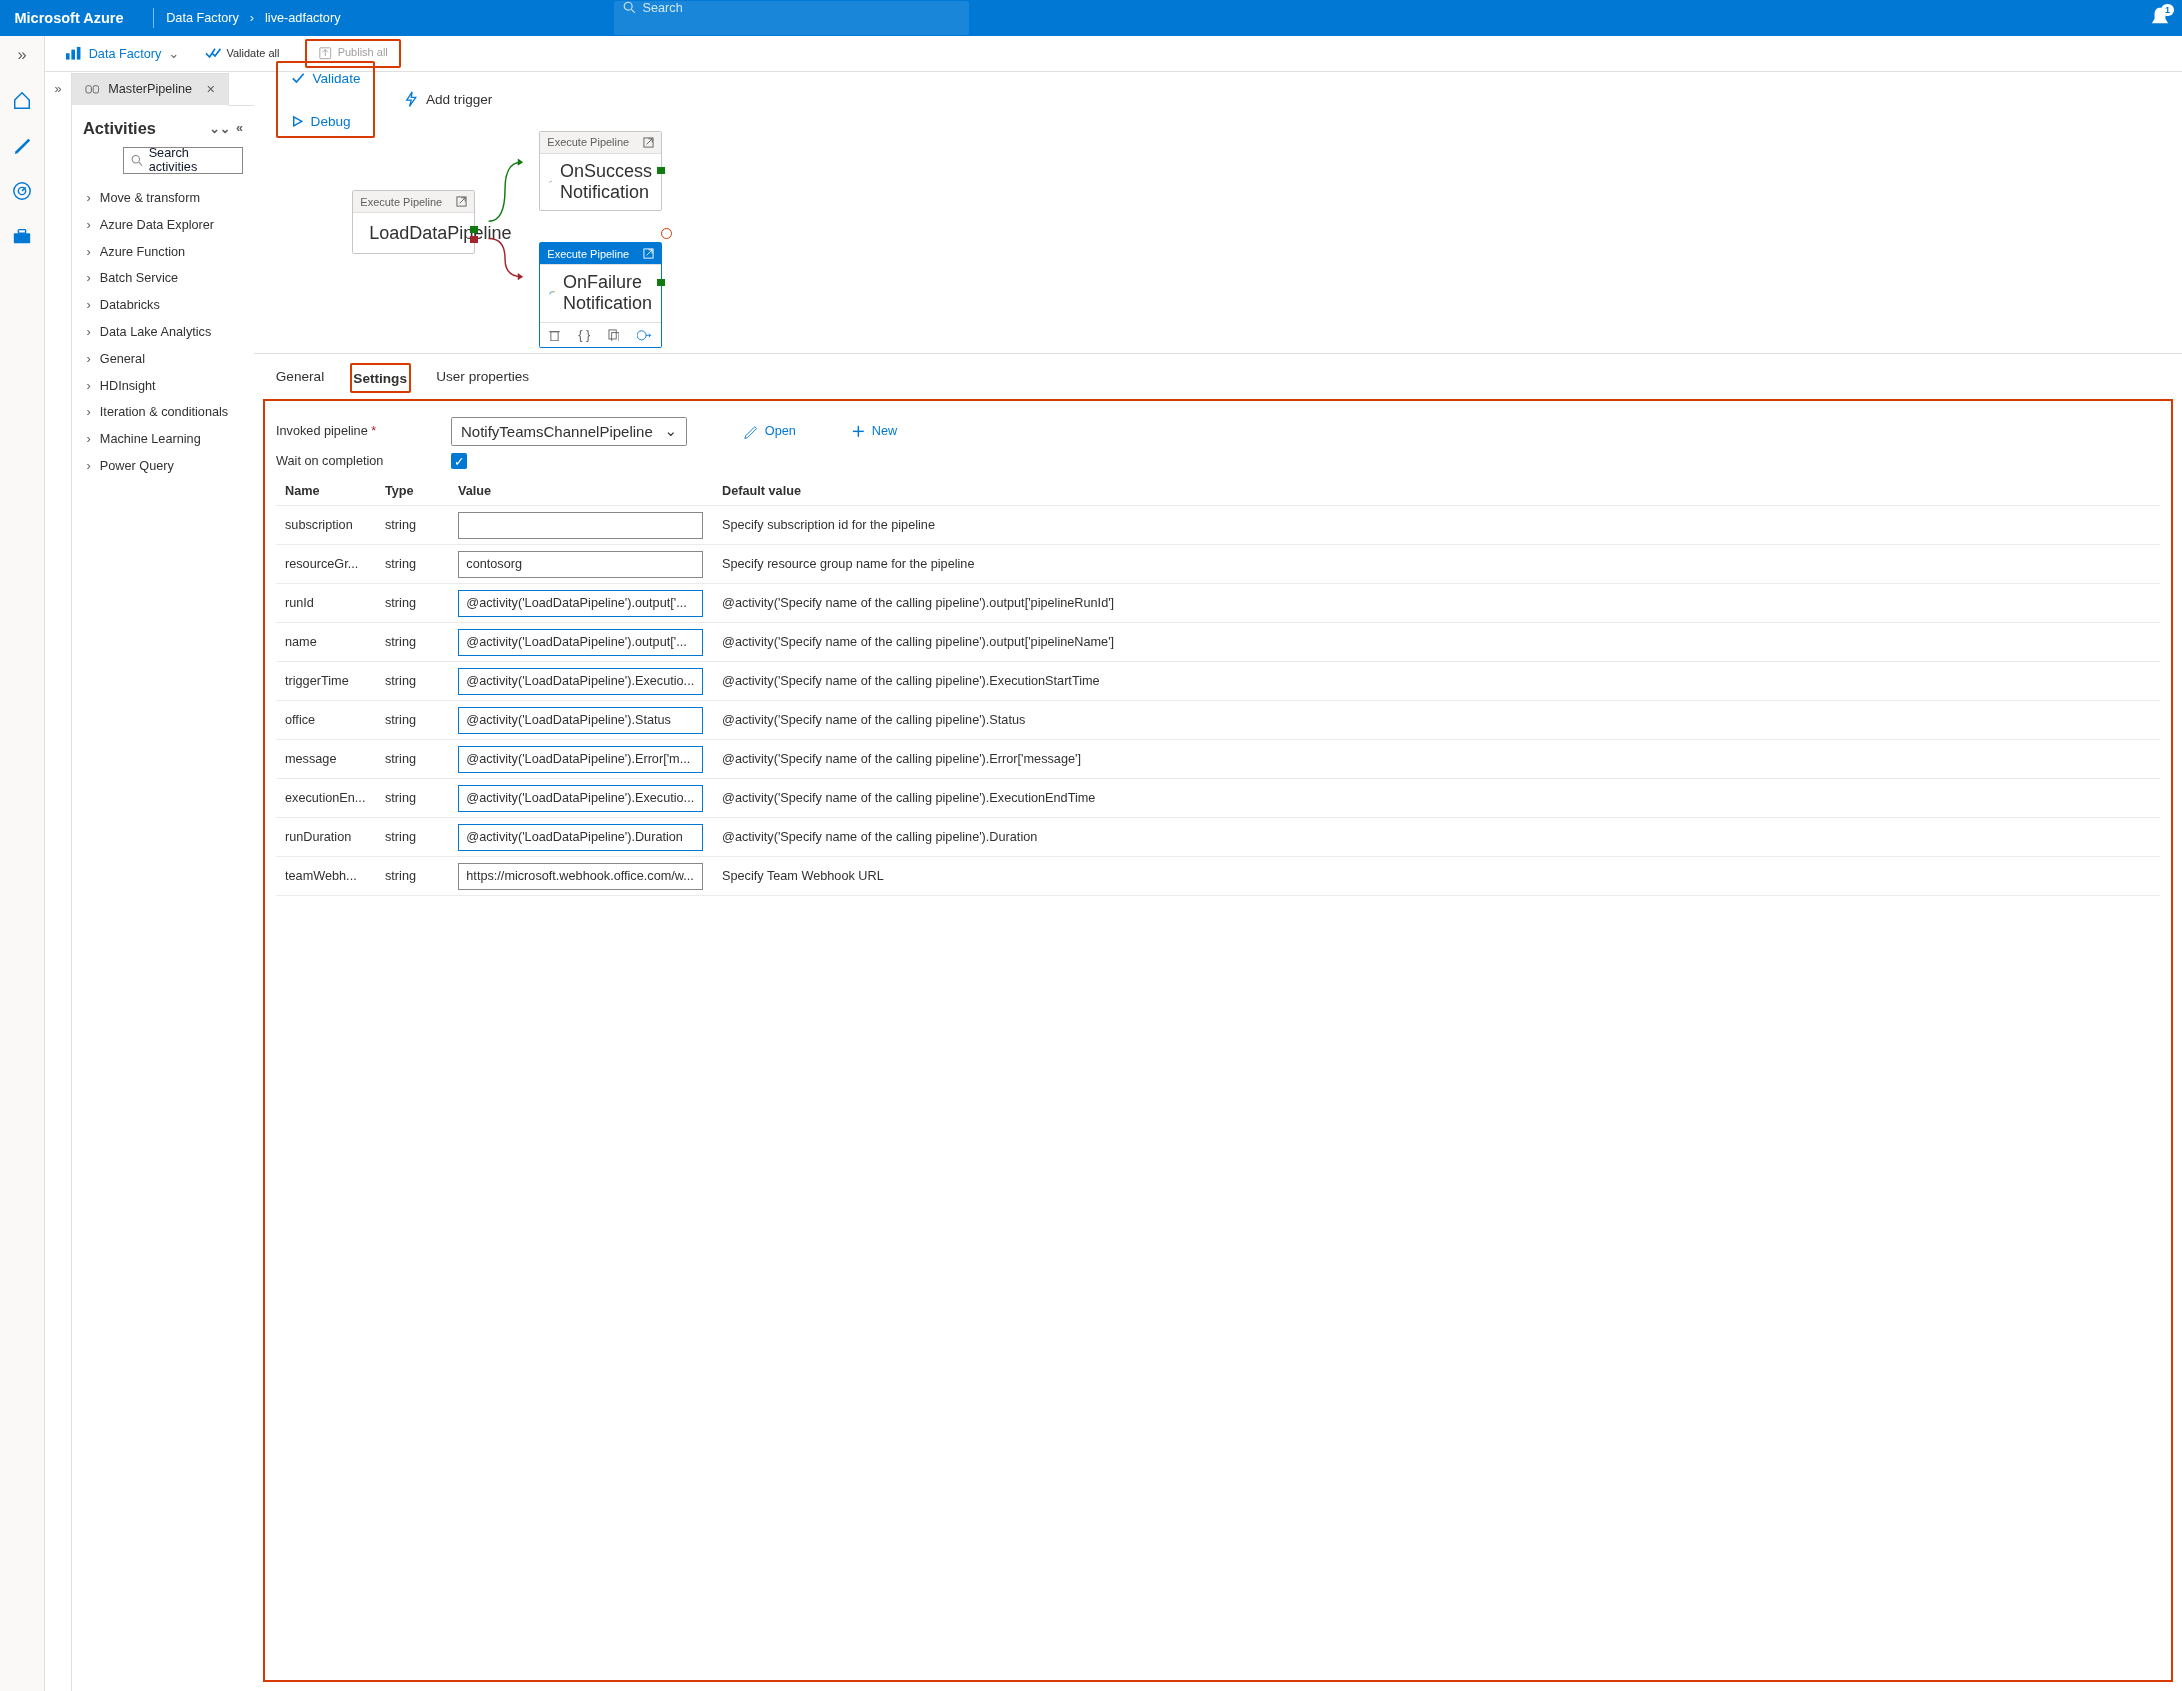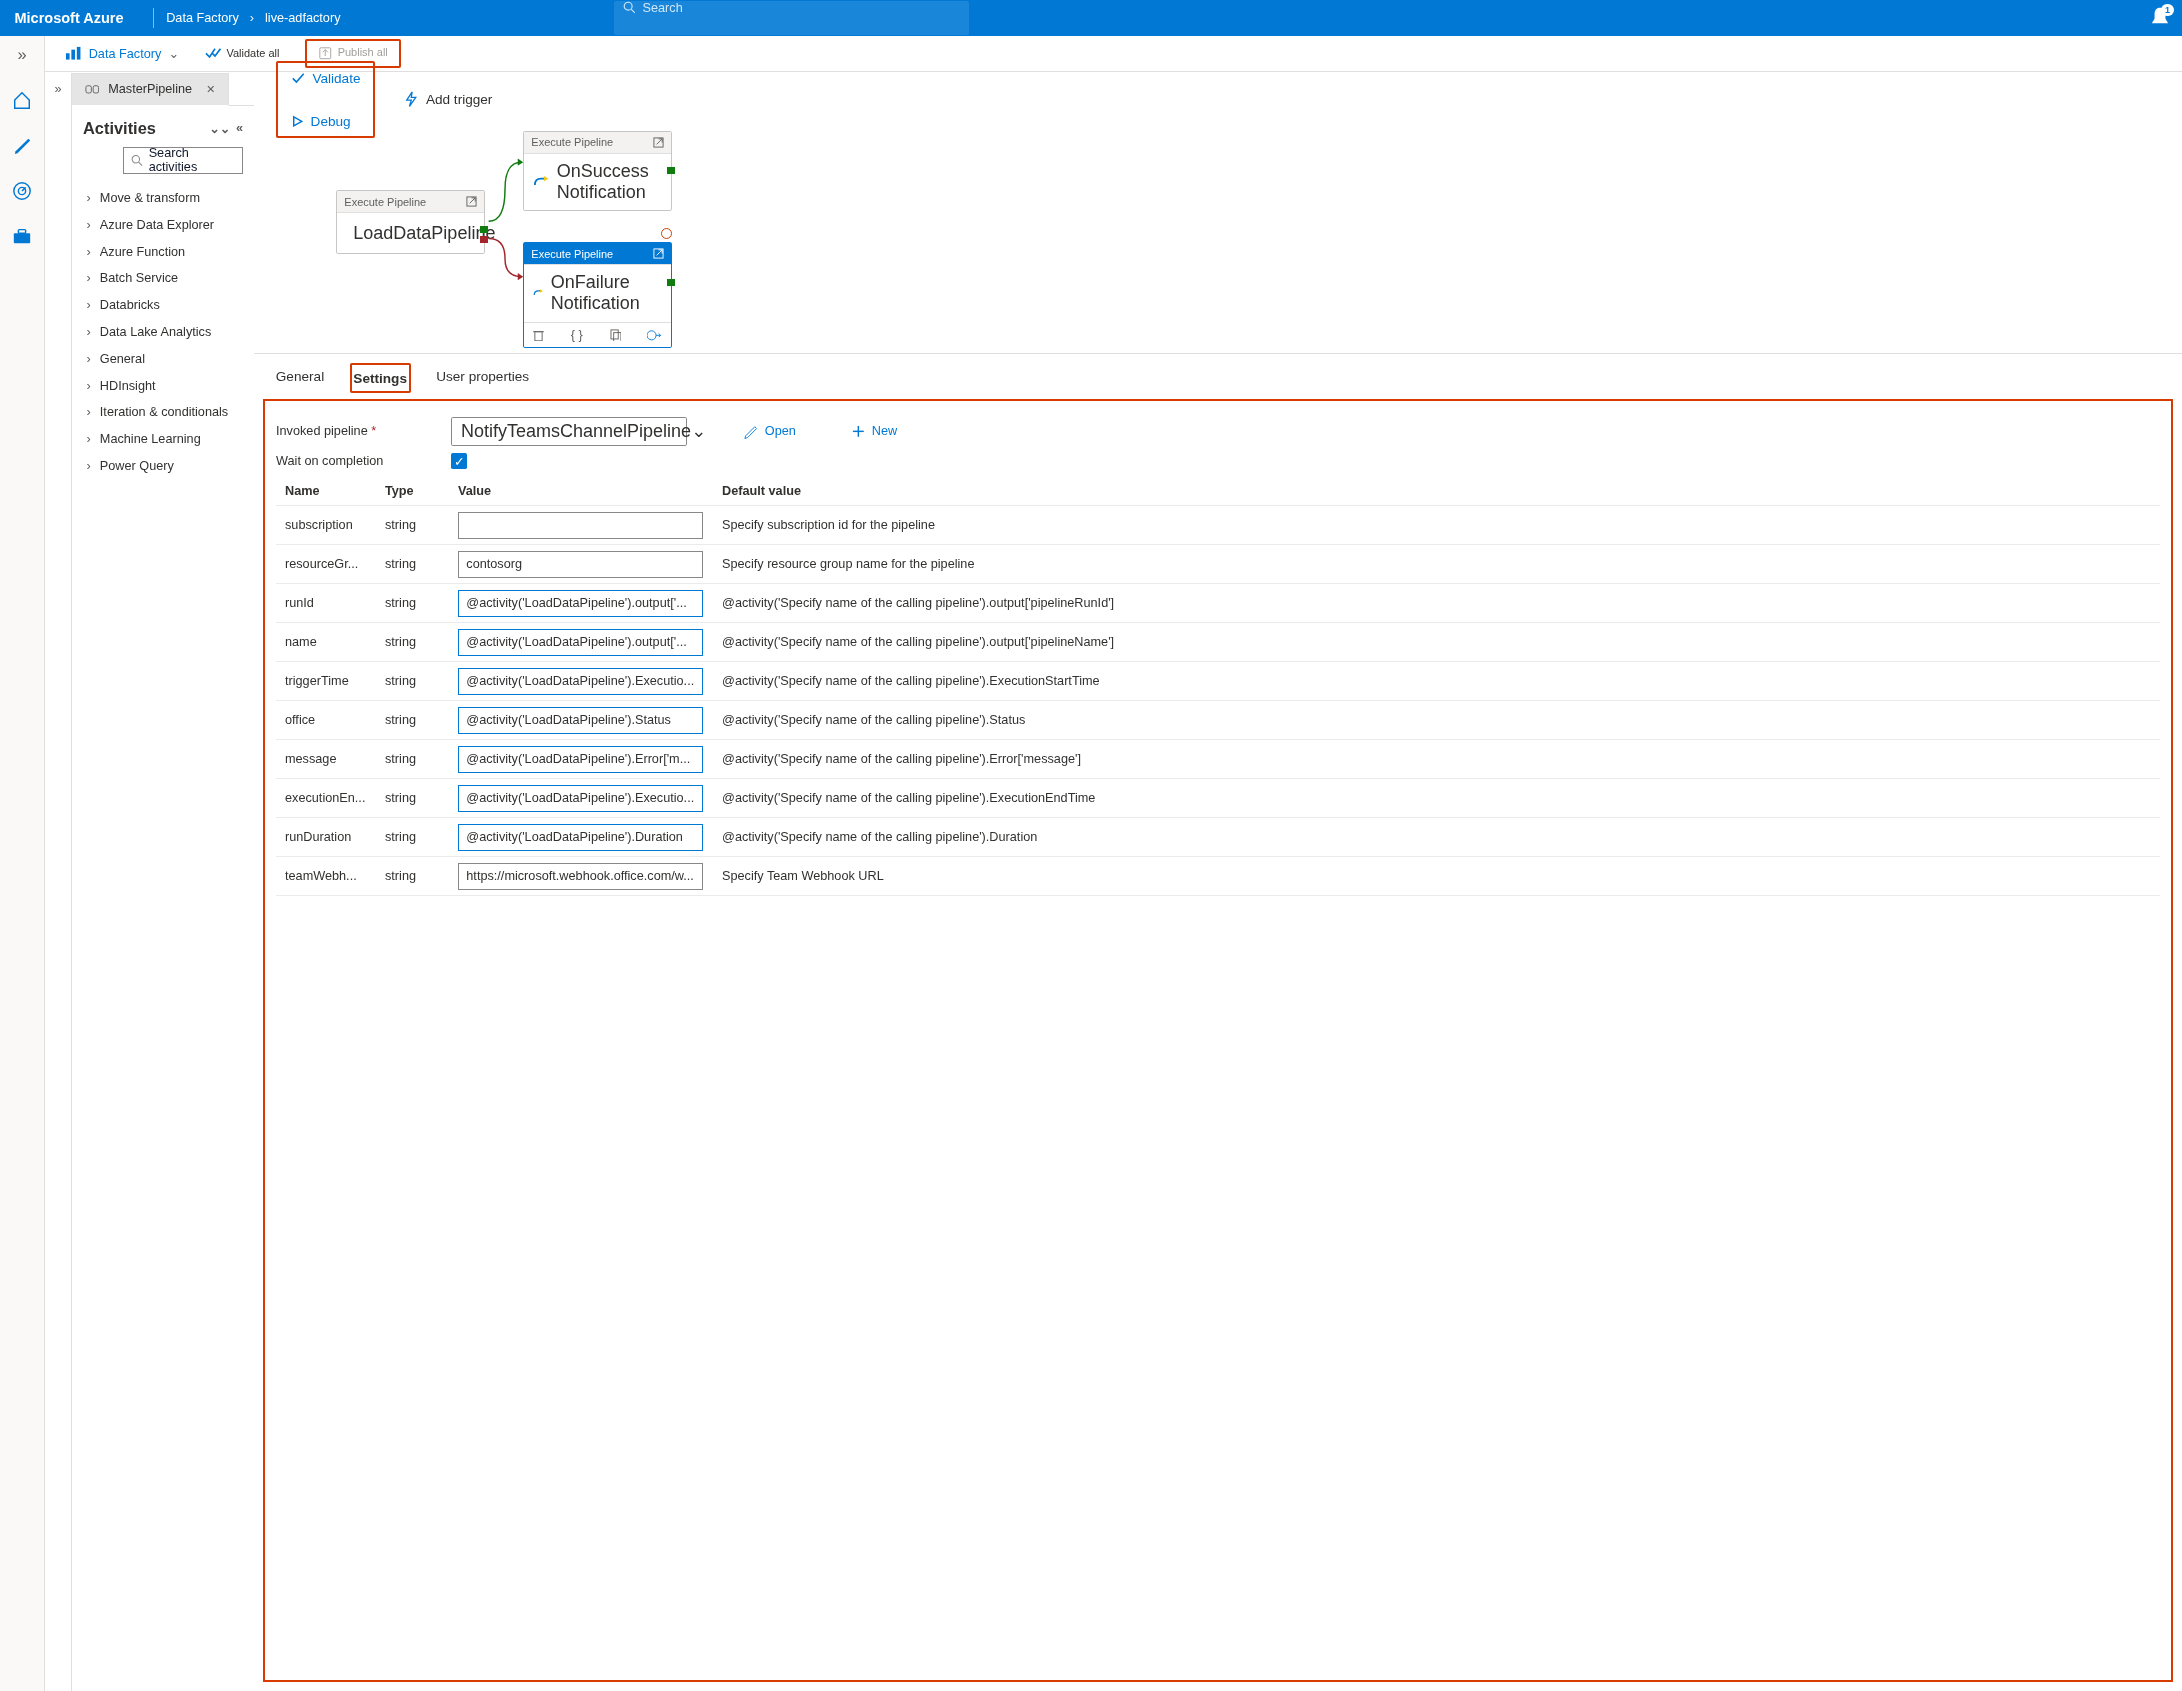--- a/index.html
+++ b/index.html
@@ -48,42 +48,42 @@
   .act li .chev { color:#605e5c; }
 
   
   .canvas { flex:1; display:flex; flex-direction:column; position:relative;}
   .cv-toolbar { height:53px; display:flex; align-items:center; padding:0 22px; gap:20px;}
   .cv-toolbar .btn { display:flex; align-items:center; gap:7.3px; color:#0078d4; font-size:13.6px; padding:5.5px 9px;}
   .cv-toolbar .btn.black { color:#323130; }
   .cv-toolbar .redgroup { border:2.7px solid #d83b01; padding:1.8px 3.6px; display:flex; gap:17px; border-radius:1.8px;flex-direction:column;}
 
   .diagram { flex:0 0 227px; position:relative; }
-  .node { position:absolute; width:149px; border:0.9px solid #c8c6c4; border-radius:1.8px; background:#fff; }
+  .node { position:absolute; width:123px; border:0.9px solid #c8c6c4; border-radius:1.8px; background:#fff;margin-left:16px; }
   .node .hdr { height:22px; background:#f3f2f1; border-bottom:0.9px solid #e1dfdd; display:flex; align-items:center; justify-content:space-between; padding:0 7.3px; font-size:11px; color:#605e5c;}
   .node.sel .hdr { background:#0078d4; color:#fff; }
   .node .body { padding:7.3px 9px; display:flex; align-items:center; gap:7.3px; font-size:18px; min-height:40px;}
   .node .pipeicon { width:16.4px; height:14.5px; }
   .node .ftr { height:25.5px; border-top:0.9px solid #e1dfdd; display:flex; align-items:center; justify-content:space-between; padding:0 9px; color:#605e5c;}
   .node .port { position:absolute; width:7.3px; height:7.3px; right:-3.6px; top:35px; }
   .port.green { background:#107c10; }
   .port.red   { background:#a4262c; top:45px;}
   .conn { position:absolute; pointer-events:none; }
   .redcircle { position:absolute; width:11px; height:11px; border:1.8px solid #d83b01; border-radius:50%; }
 
   
   .prop { border-top:0.9px solid #e1dfdd; flex:1; display:flex; flex-direction:column;}
   .prop .tabs { display:flex; gap:23.6px; padding:9px 20px 0 20px; font-size:13.6px;}
   .prop .ptab { padding:5.5px 1.8px; color:#323130;}
   .prop .ptab.redbox { font-weight:600; }
   .prop .content { margin:5.5px 9px 9px 9px; border:2.7px solid #d83b01; padding:9px 11px 12.7px 11px; flex:1; overflow:auto;}
   .fld { display:flex; align-items:center; gap:20px; margin:7.3px 0; }
   .fld .lbl { width:155px; font-size:12.7px; }
   .fld .req { color:#a4262c; }
-  .select { width:236px; height:29px; border:0.9px solid #8a8886; border-radius:1.8px; display:flex; align-items:center; justify-content:space-between; padding:0 9px; font-size:18px;}
+  .select { width:236px; height:29px; border:0.9px solid #8a8886; border-radius:1.8px; display:flex; align-items:center; justify-content:space-between; padding:0 9px; font-size:15px;}
   .linkbtn { display:flex; align-items:center; gap:7.3px; color:#0078d4; font-size:12.7px; margin-left:36px;}
   .chk { width:16.4px; height:16.4px; background:#0078d4; border-radius:1.8px; display:flex; align-items:center; justify-content:center; color:#fff; font-size:12.7px;}
   .sect { font-weight:600; margin:12.7px 0 5.5px 0;}
   table.params { width:100%; border-collapse:collapse; font-size:12.7px;}
   table.params th { text-align:left; font-weight:600; padding:7.3px 9px; border-bottom:0.9px solid #edebe9;}
   table.params td { padding:5.5px 9px; border-bottom:0.9px solid #edebe9; vertical-align:middle;}
   .vinput { width:245px; height:27px; border:0.9px solid #8a8886; padding:0 7.3px; font-size:12.7px; overflow:hidden; text-overflow:ellipsis; white-space:nowrap; display:flex; align-items:center;}
   .vinput.expr { border-color:#0078d4; color:#323130;}
   .defval { color:#323130; }
   .col-name{width:100px;}

